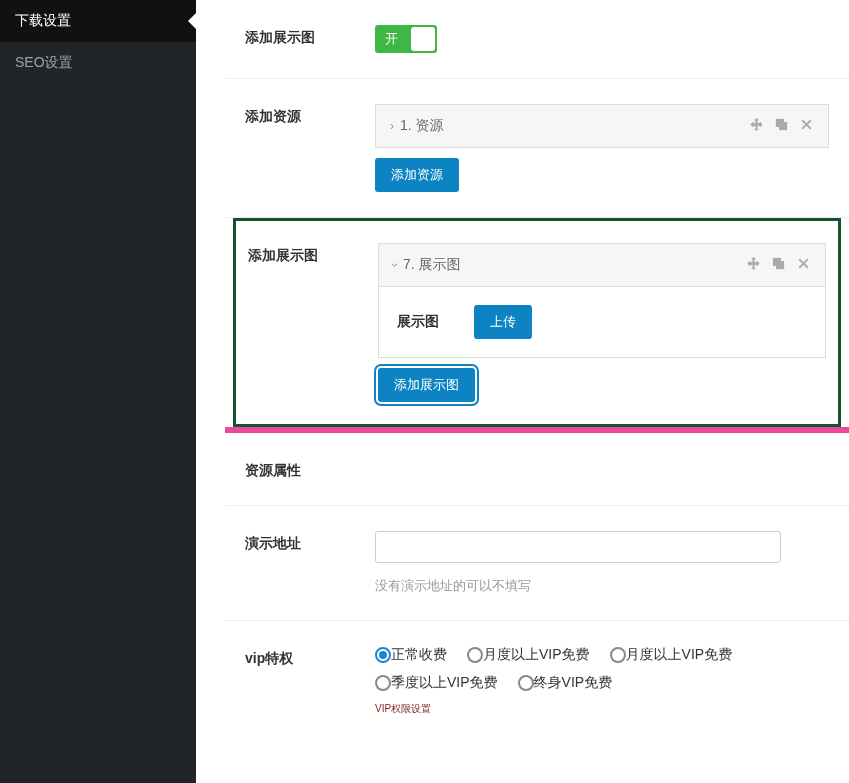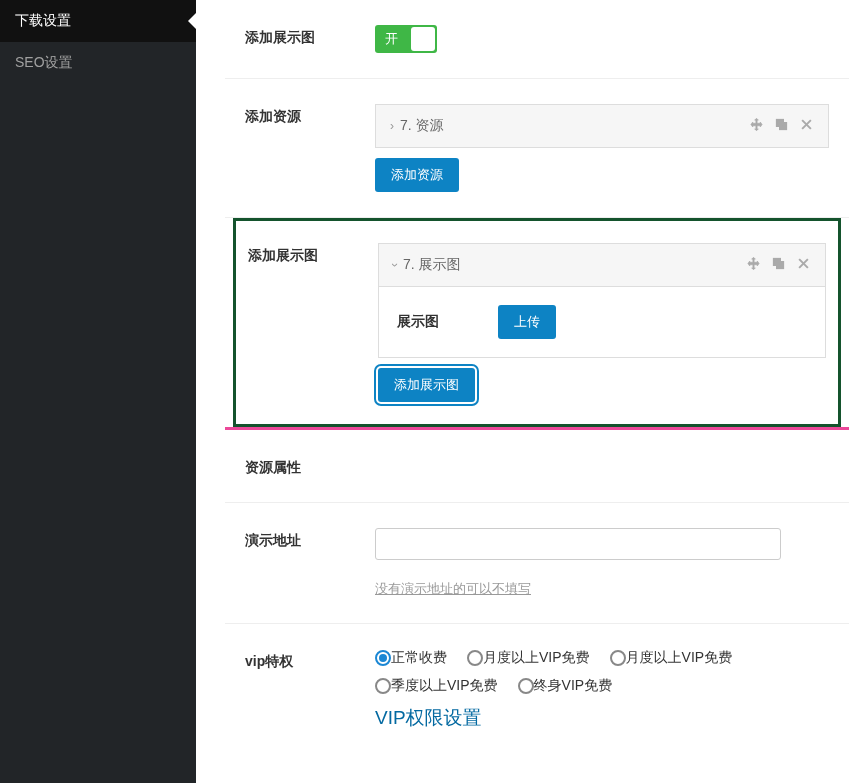--- a/index.html
+++ b/index.html
@@ -115,21 +115,21 @@
     .panel-icon {
       color: #aaa;
       cursor: pointer;
       font-size: 15px;
     }
     .panel-body {
       background: #fff;
       padding: 18px;
       display: flex;
       align-items: center;
-      gap: 59px;
+      gap: 35px;
       border-top: 1px solid #ddd;
     }
     .panel-body-label {
       font-weight: bold;
       color: #333;
     }
     .btn {
       display: inline-block;
       padding: 8px 16px;
       background: #0d83c4;
@@ -157,22 +157,21 @@
       max-width: 406px;
       height: 32px;
       border: 1px solid #ccc;
       border-radius: 3px;
       padding: 0 8px;
       font-size: 13px;
     }
     .hint {
       color: #999;
       font-size: 13px;
-      margin-top: 20px;
-      text-decoration: underline;
+      margin-top: 14px;
     }
     .radio-group {
       display: flex;
       flex-wrap: wrap;
       gap: 14px 20px;
       margin-bottom: 10px;
     }
     .radio-item {
       display: flex;
       align-items: center;
@@ -195,22 +194,22 @@
       width: 8px;
       height: 8px;
       background: #1b87d4;
       border-radius: 50%;
     }
     .radio-label {
       font-size: 14px;
       color: #333;
     }
     .section-desc {
-      color: #0369a1;
-      font-size: 19px;
+      color: #7f1d1d;
+      font-size: 10px;
     }
     .icon-svg {
       width: 15px;
       height: 15px;
       fill: #aaa;
       stroke: #aaa;
     }
   </style>
 </head>
 <body>
@@ -235,21 +234,21 @@
       </div>
     </div>
   </div>
 
   <div class="section">
     <div class="section-label">添加资源</div>
     <div class="section-content">
       <div class="panel">
         <div class="panel-header">
           <span class="panel-chevron">›</span>
-          <span class="panel-title">7. 资源</span>
+          <span class="panel-title">1. 资源</span>
           <div class="panel-actions">
             <span class="panel-icon">
               <svg class="icon-svg" viewBox="0 0 24 24">
                   <path d="M12 2l-3 3h2v5H6V8l-3 4 3 4v-2h5v5H9l3 3 3-3h-2v-5h5v2l3-4-3-4v2h-5V5h2z"></path>
                 </svg>
             </span>
             <span class="panel-icon">
               <svg class="icon-svg" viewBox="0 0 24 24" fill="none" stroke-width="2">
                   <rect x="9" y="9" width="11" height="11"></rect>
                   <rect x="4" y="4" width="11" height="11"></rect>
@@ -299,21 +298,21 @@
           <div class="panel-body">
             <span class="panel-body-label">展示图</span>
             <button class="btn">上传</button>
           </div>
         </div>
         <button class="btn btn-focused">添加展示图</button>
       </div>
     </div>
   </div>
 
-  <div class="section" style="border-top:3px solid #ec4899">
+  <div class="section" style="border-top:6px solid #ec4899">
     <div class="section-label">资源属性</div>
   </div>
 
   <div class="section">
     <div class="section-label">演示地址</div>
     <div class="section-content">
       <input type="text" class="text-input" style="">
       <div class="hint">没有演示地址的可以不填写</div>
     </div>
   </div>

